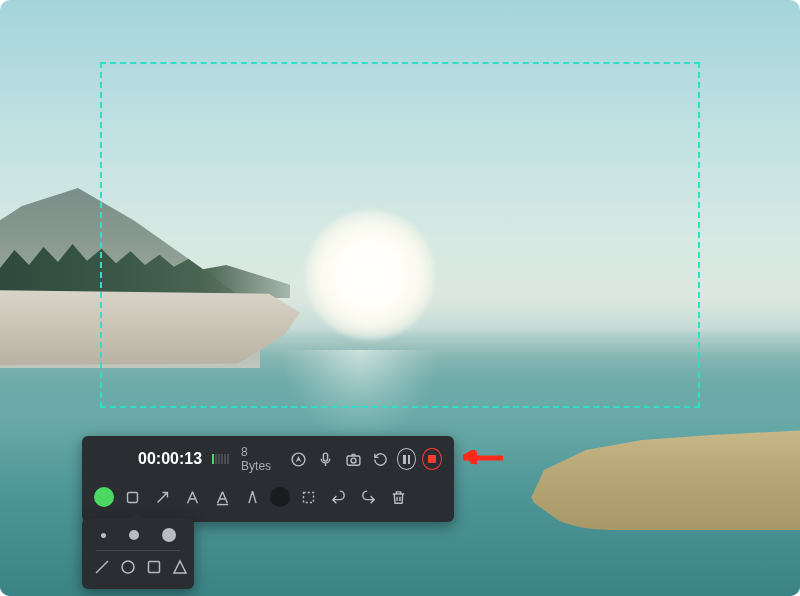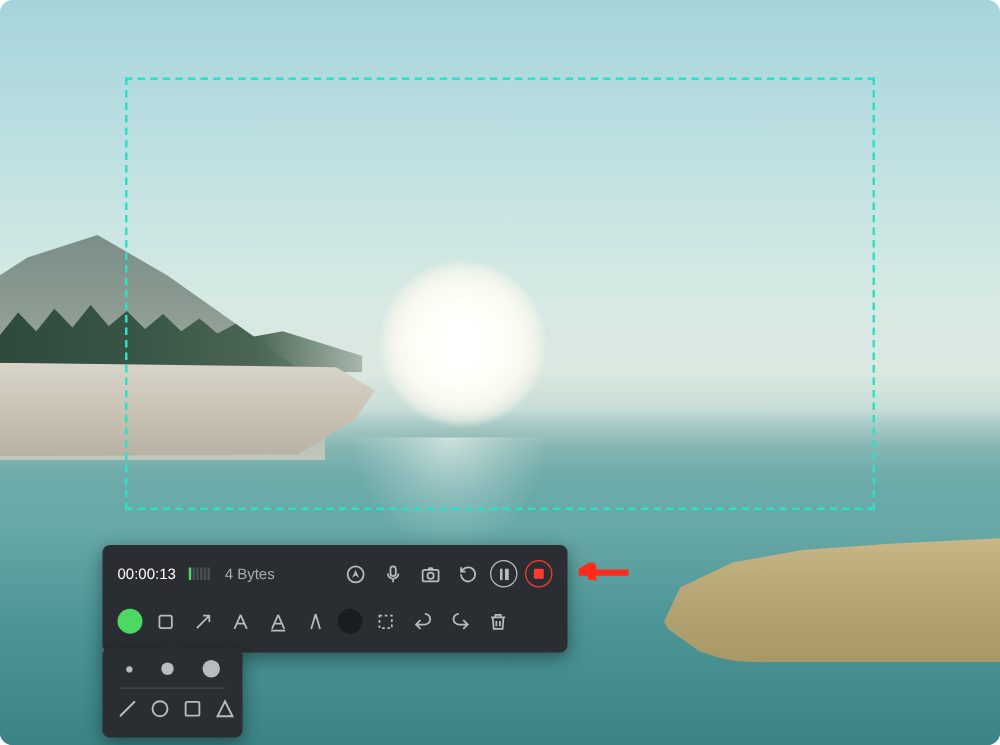--- a/index.html
+++ b/index.html
@@ -131,23 +131,24 @@
     display: flex;
     align-items: center;
     height: 30px;
     gap: 6px;
   }
   
   .toolbar-row.top { margin-bottom: 8px; }
   
   .timer {
     color: #ffffff;
-    font-size: 12px;
-    font-weight: 400;
+    font-size: 16px;
+    font-weight: 700;
     margin-right: 4px;
+    margin-left: 44px;
   }
   
   .audio-level {
     display: flex;
     gap: 1px;
     align-items: center;
     margin-right: 6px;
   }
   .audio-bar {
     width: 2px;
@@ -266,21 +267,21 @@
     <div class="toolbar-row top">
       <span class="timer">00:00:13</span>
       <div class="audio-level">
         <div class="audio-bar active"></div>
         <div class="audio-bar"></div>
         <div class="audio-bar"></div>
         <div class="audio-bar"></div>
         <div class="audio-bar"></div>
         <div class="audio-bar"></div>
       </div>
-      <span class="size-label">4 Bytes</span>
+      <span class="size-label">8 Bytes</span>
       <div class="spacer"></div>
 
       <div class="icon-btn">
         <svg viewBox="0 0 24 24" fill="none" stroke="currentColor" stroke-width="2">
             <circle cx="12" cy="12" r="9"></circle>
             <path d="M12 7 L8 16 L12 13 L16 16 Z" fill="currentColor" stroke="none"></path>
           </svg>
       </div>
       <div class="icon-btn">
         <svg viewBox="0 0 24 24" fill="none" stroke="currentColor" stroke-width="2">

